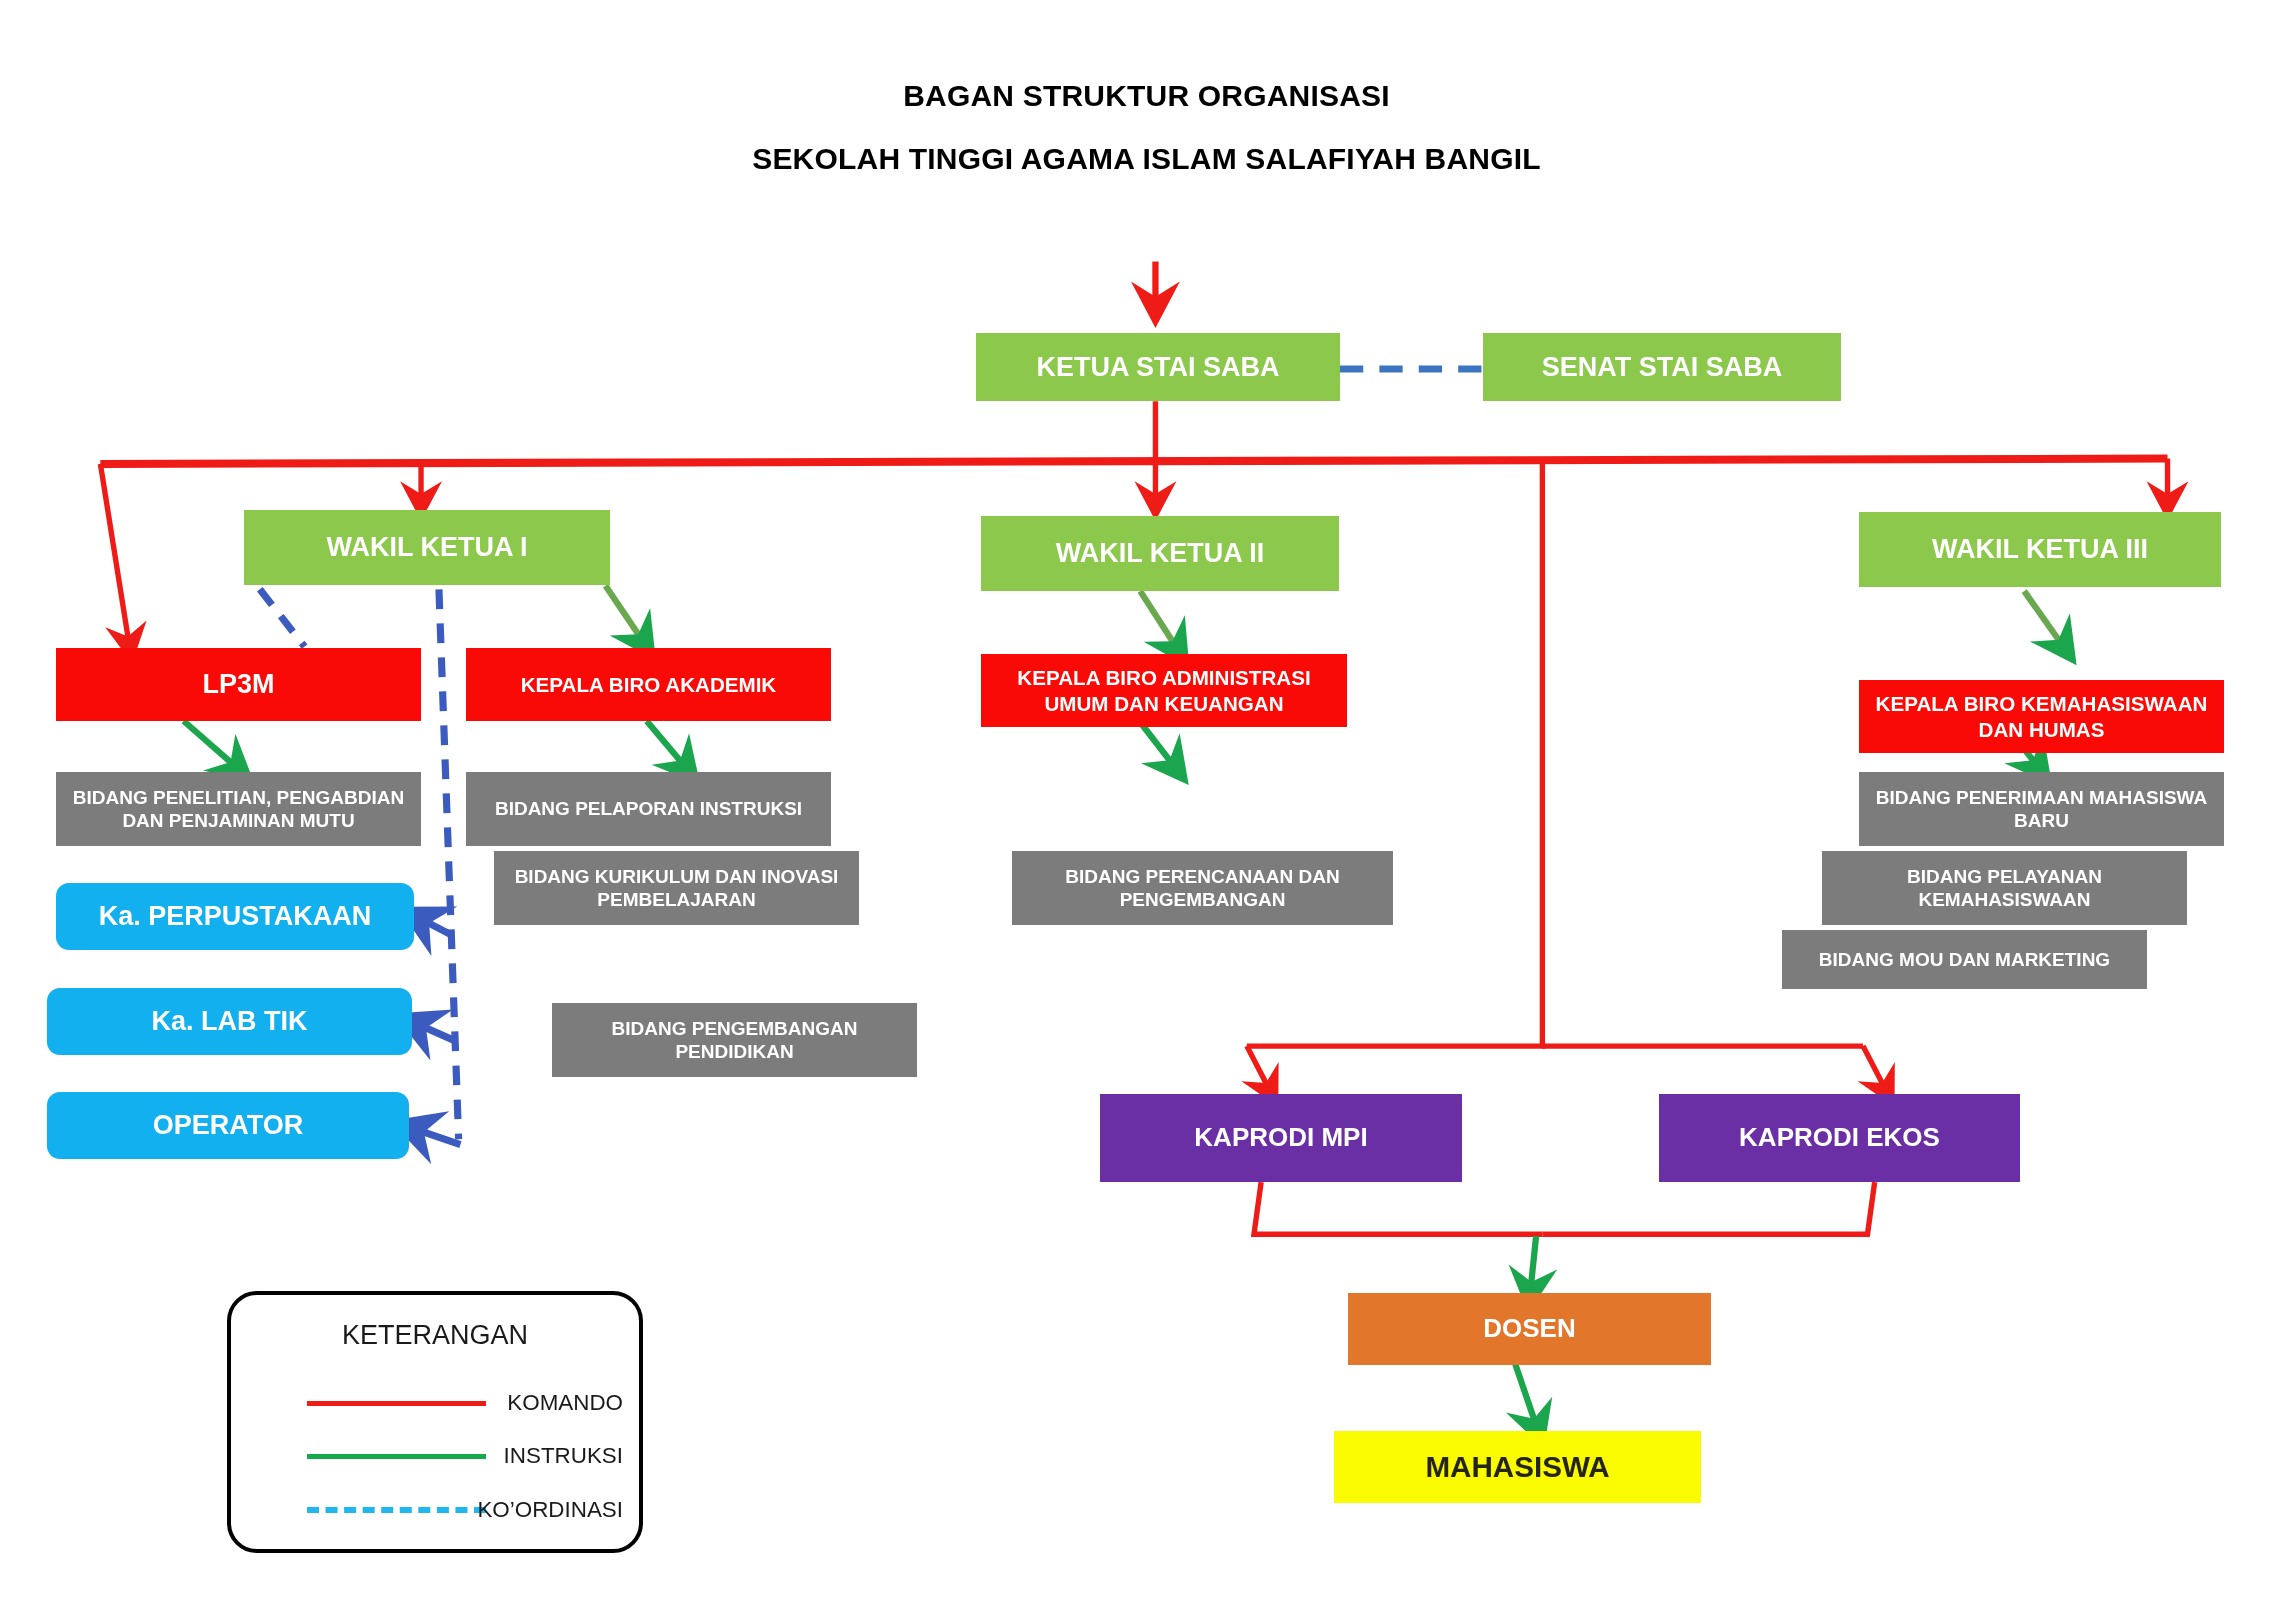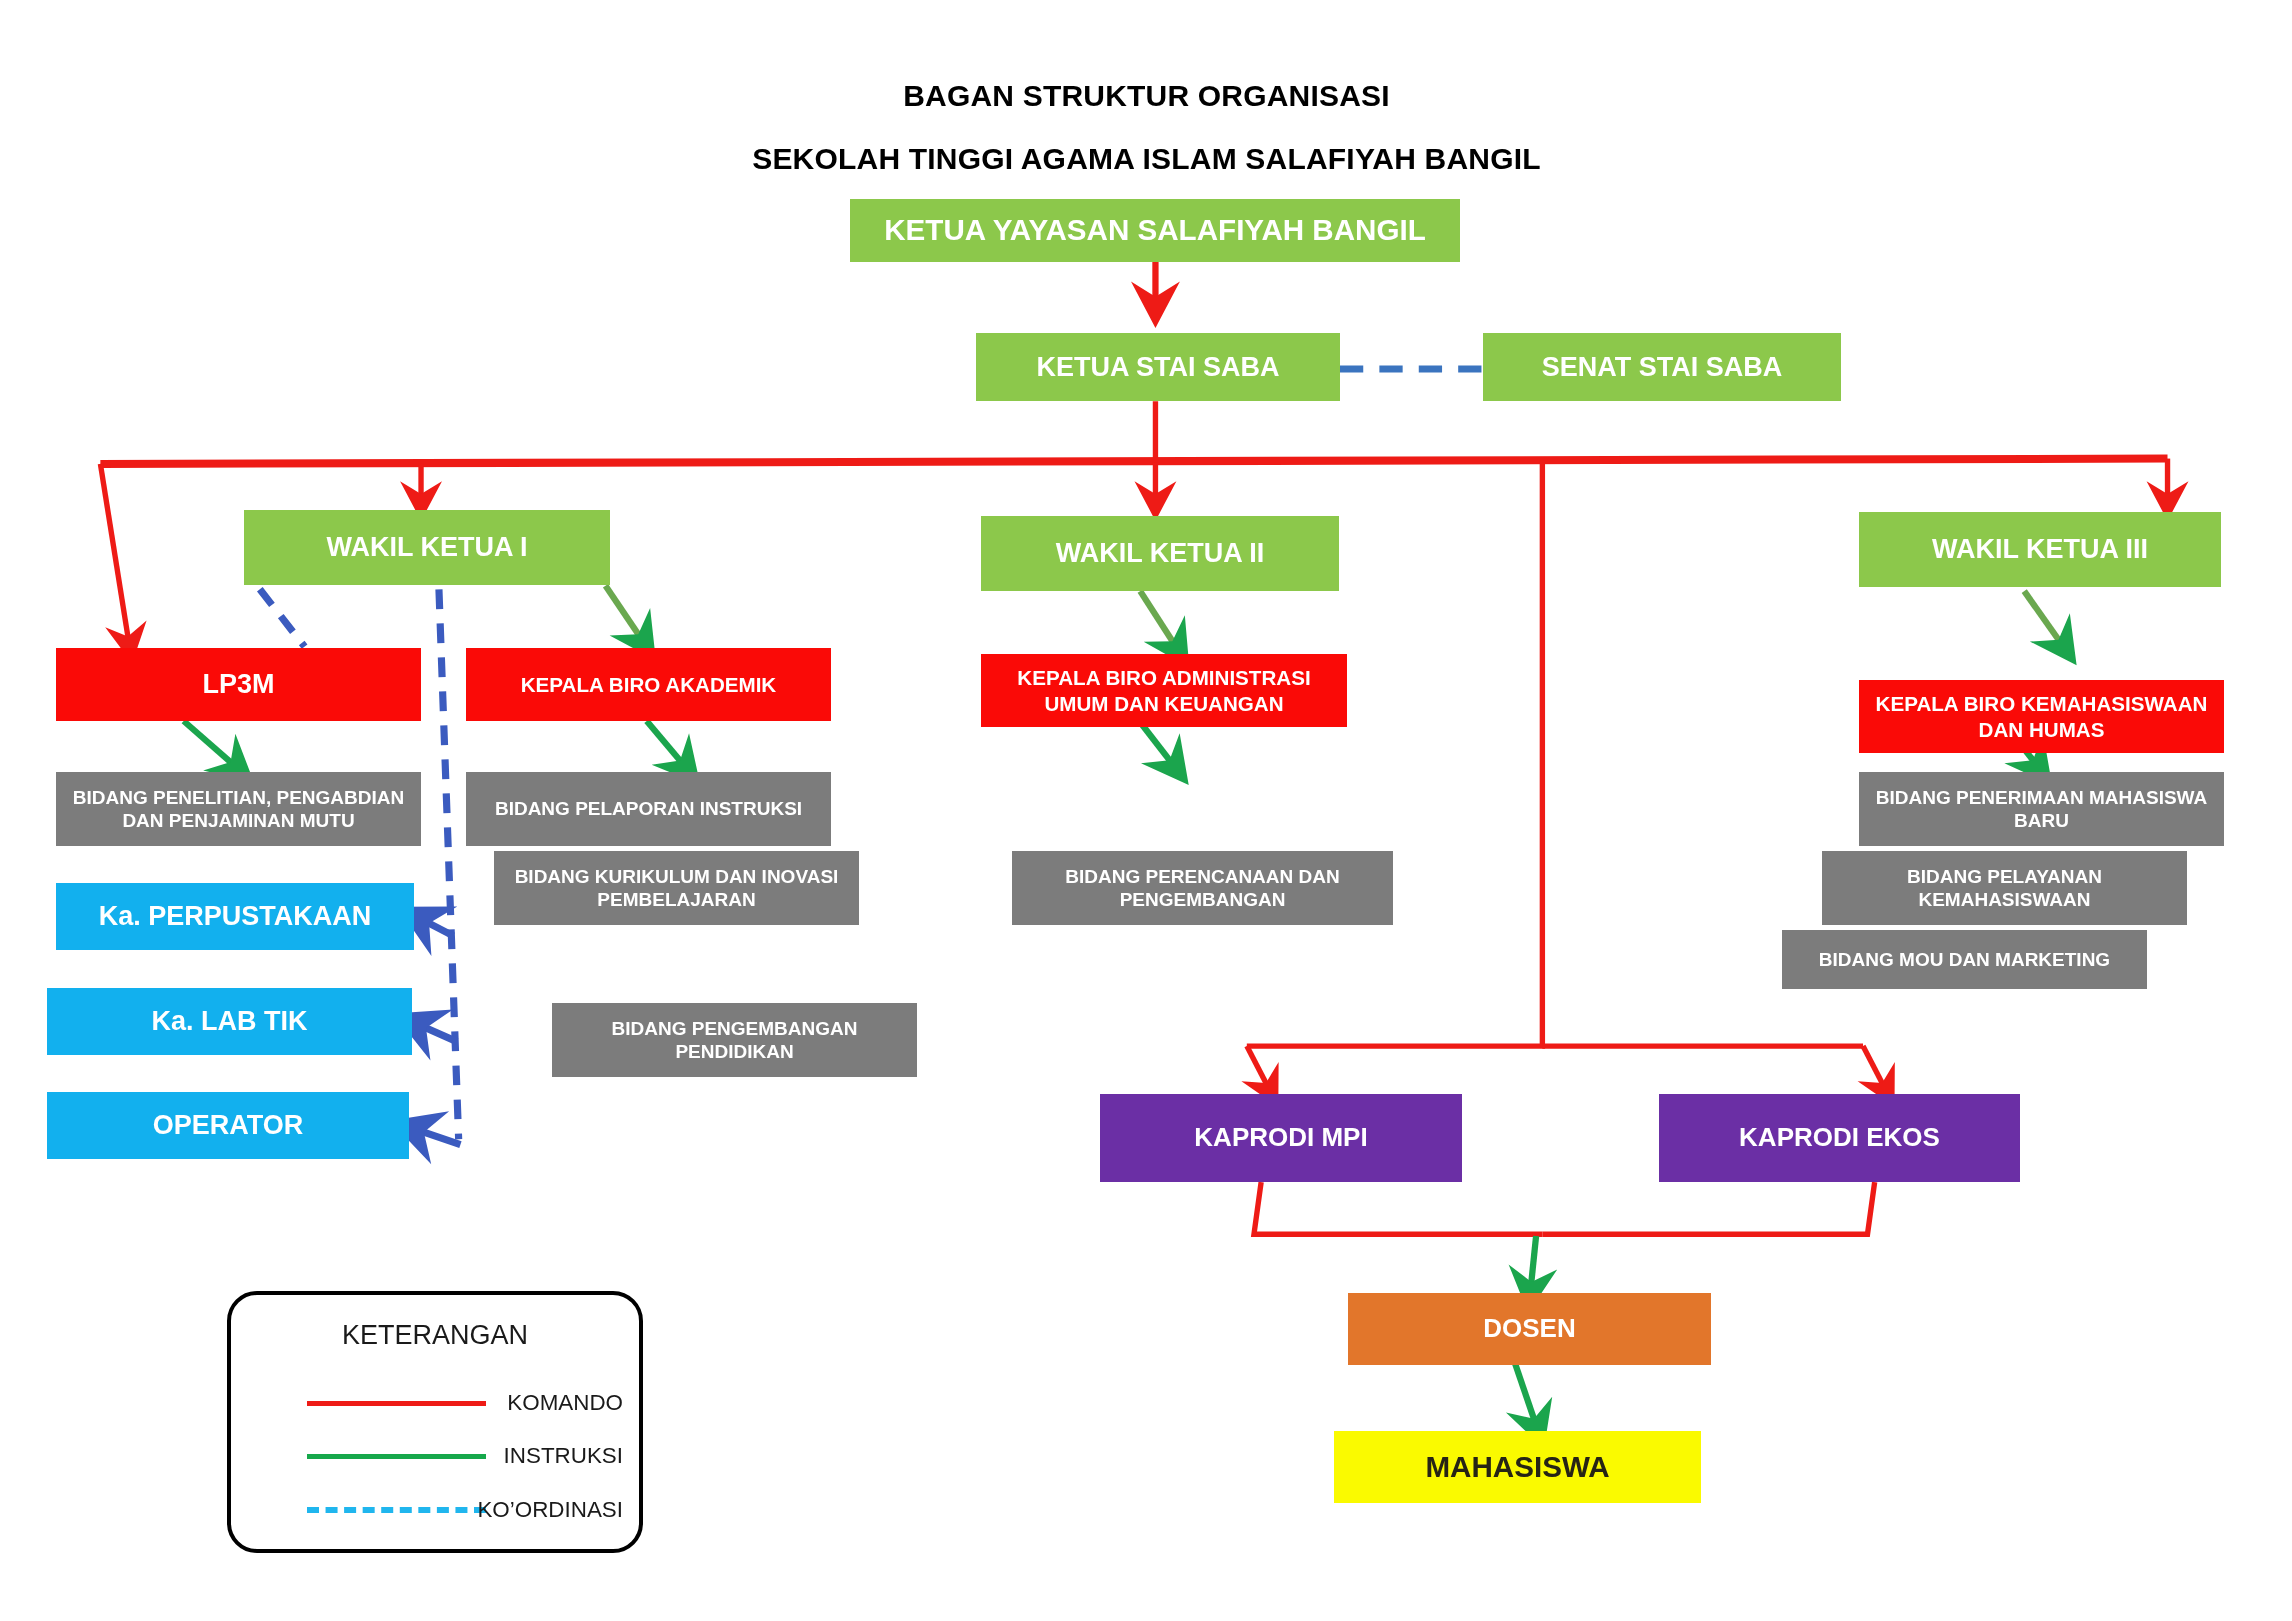--- a/index.html
+++ b/index.html
@@ -36,21 +36,21 @@
     font-weight:bold;
     color:#ffffff;
     line-height:1.22;
     box-sizing:border-box;
     padding:1.8px 7.2px;
     z-index:5;
   }
   .node.green{background:#8CC84B;}
   .node.red{background:#FA0A07;}
   .node.gray{background:#7C7C7C;}
-  .node.cyan{background:#12B0EE;}
+  .node.cyan{background:#12B0EE;border-radius:13px;}
   .node.purple{background:#6B2FA5;}
   .node.orange{background:#E2762B;}
   .node.yellow{background:#FAFA00;color:#262415;}
 
   .lvl-top{font-size:29.6px;}
   .lvl-1{font-size:27px;}
   .lvl-2{font-size:27px;}
   .lvl-head{font-size:20.6px;}
   .lvl-field{font-size:19px;}
   .lvl-cyan{font-size:27px;}
@@ -154,23 +154,20 @@
 
     <path d="M1273,660 L1318,730" stroke="#6AA84F" stroke-width="7" fill="none" marker-end="url(#ar-green)"></path>
 
     <path d="M1268,800 L1316,862" stroke="#1BA54D" stroke-width="7" fill="none" marker-end="url(#ar-green)"></path>
 
     <path d="M2260,660 L2308,728" stroke="#6AA84F" stroke-width="7" fill="none" marker-end="url(#ar-green)"></path>
 
     <path d="M2232,800 L2280,862" stroke="#1BA54D" stroke-width="7" fill="none" marker-end="url(#ar-green)"></path>
   </svg>
 
-  <div class="node green lvl-top" style="left:850px;top:199px;width:610px;height:63px;">
-    <span>KETUA YAYASAN SALAFIYAH BANGIL</span>
-  </div>
 
   <div class="node green lvl-1" style="left:976px;top:333px;width:364px;height:68px;">
     <span>KETUA STAI SABA</span>
   </div>
 
   <div class="node green lvl-1" style="left:1483px;top:333px;width:358px;height:68px;">
     <span>SENAT STAI SABA</span>
   </div>
 
   <div class="node green lvl-2" style="left:244px;top:510px;width:366px;height:75px;">

